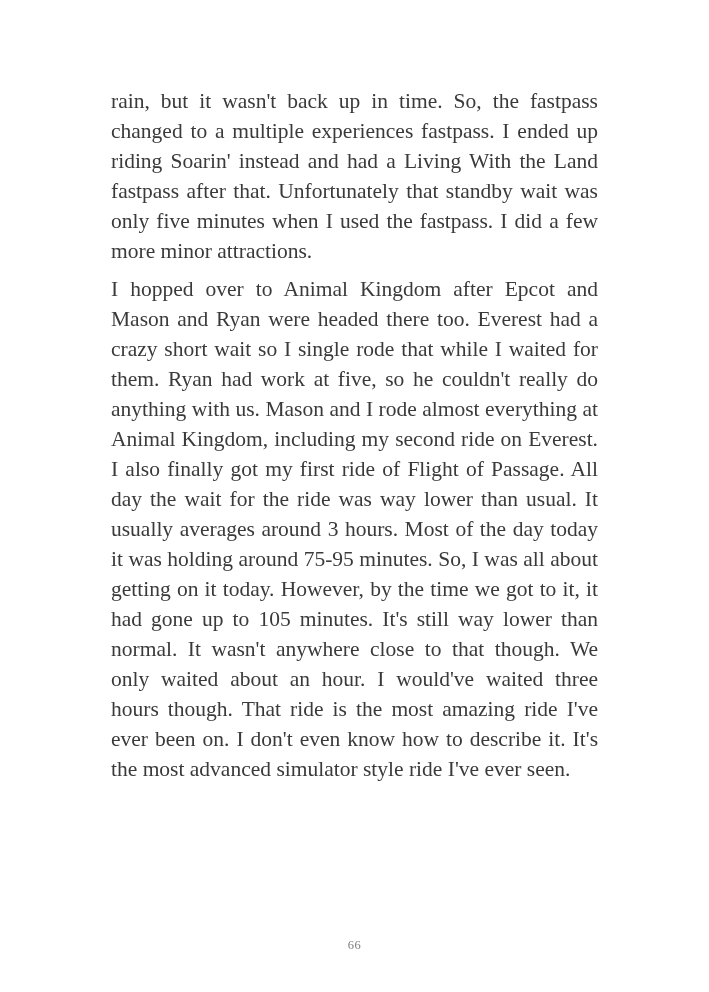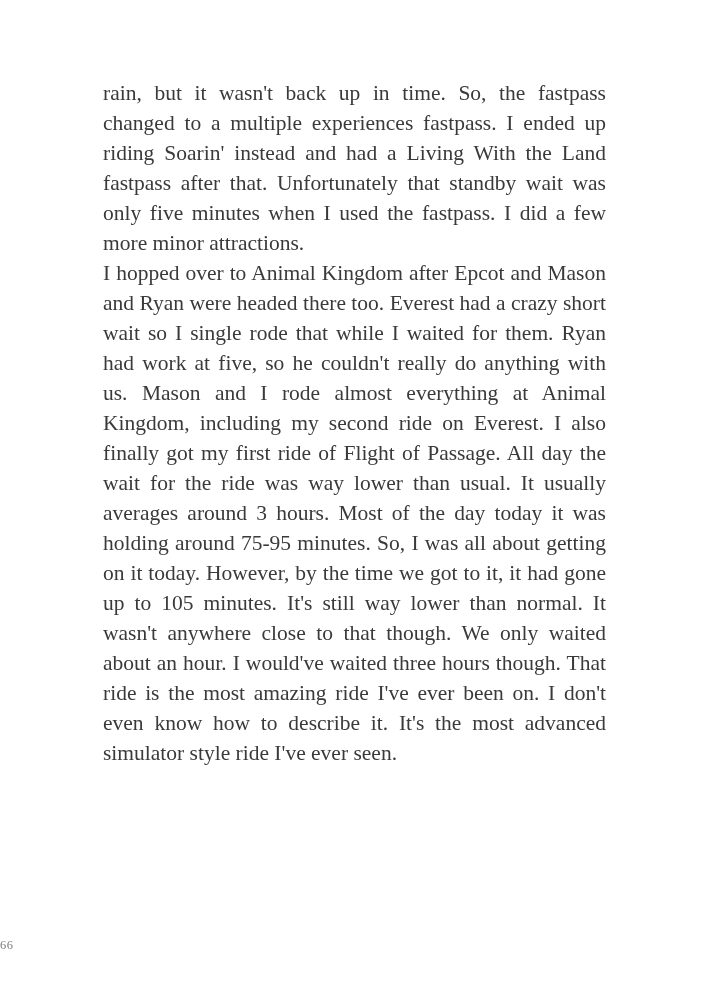--- a/index.html
+++ b/index.html
@@ -20,29 +20,30 @@
     left: 103px;
     top: 78px;
     width: 503px;
     color: #3a3a3a;
     font-size: 21.5px;
     line-height: 30px;
     text-align: justify;
     text-justify: inter-word;
   }
   .text-block p {
-    margin: 0;
+    margin: 8px;
     padding: 0;
     text-indent: 0;
   }
   .page-number {
     position: absolute;
     top: 938px;
     left: 0;
     width: 709px;
+    text-align: center;
     font-size: 12.5px;
     color: #7d7d7d;
     letter-spacing: 0.5px;
   }
 </style>
 </head>
 <body>
 
 <div class="page">
   <div class="text-block">

